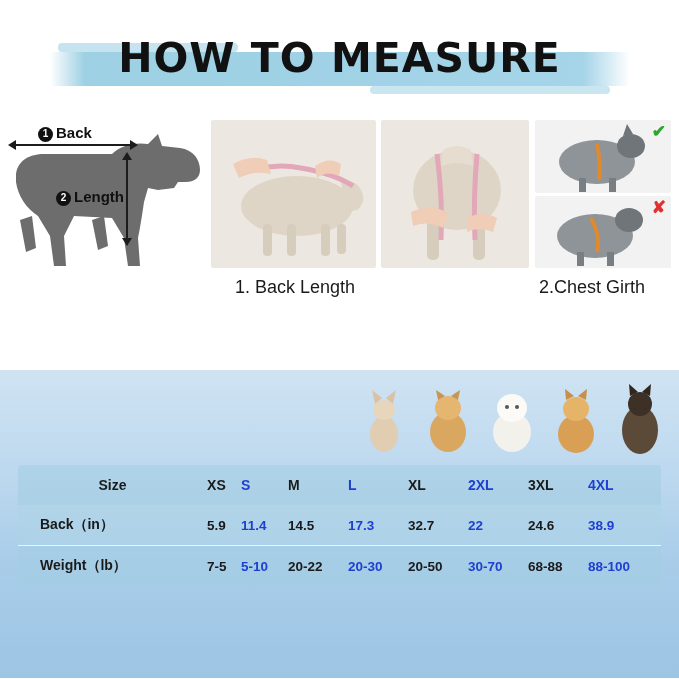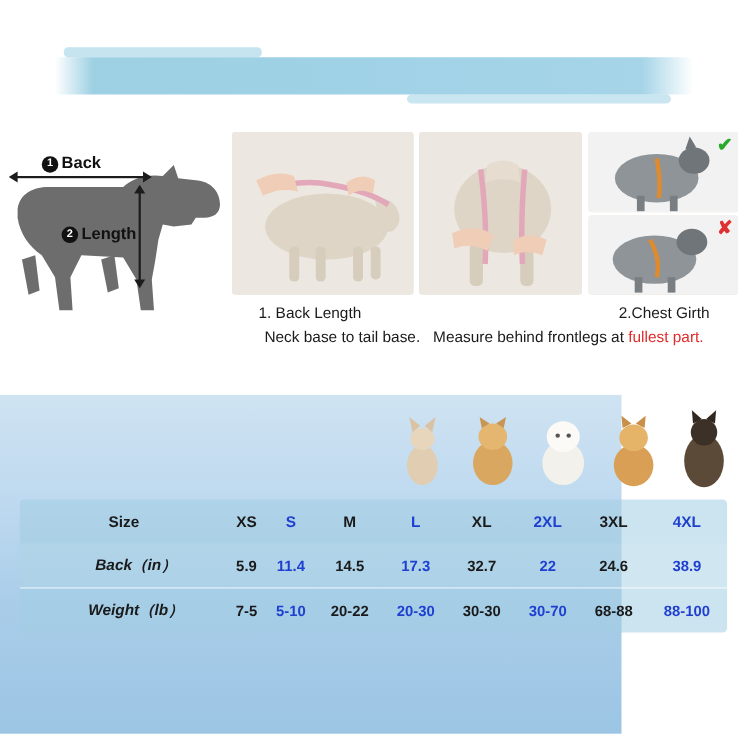--- a/index.html
+++ b/index.html
@@ -64,21 +64,21 @@
   .top-panel {
     position: relative;
     height: 260px;
     padding: 0 14px;
     box-sizing: border-box;
   }
 
   .silhouette-box {
     position: absolute;
     left: 8px;
-    top: 20px;
+    top: 4px;
     width: 200px;
     height: 160px;
   }
   .arrow-back {
     position: absolute;
     left: 6px;
     top: 28px;
     width: 118px;
     height: 2px;
     background: #1c1c1c;
@@ -166,22 +166,22 @@
     z-index: 4;
   }
   .tick-ok { right: 5px; top: 1px; color: #2aa82a; }
   .tick-no { right: 5px; top: 1px; color: #e03030; }
 
   .caption-row {
     position: absolute;
     left: 211px;
     top: 162px;
     width: 458px;
-    text-align: center;
-    font-size: 14px;
+    text-align: right;
+    font-size: 18px;
     color: #1a1a1a;
     line-height: 1.45;
   }
   .cap-line1 { display: flex; justify-content: space-between; padding: 0 24px; }
   .cap-line2 { margin-top: 2px; }
   .hl-red { color: #e02b2b; }
 
   
   .note-block {
     position: relative;
@@ -213,22 +213,22 @@
     border-radius: 50%;
     font-size: 10px;
     margin-right: 8px;
     vertical-align: 1px;
   }
   .hl-orange { color: #e07b25; }
 
   
   .bottom {
     position: absolute;
-    left: 0; bottom: 12px;
-    width: 565px;
+    left: 0; bottom: 1px;
+    width: 679px;
     height: 308px;
     background: linear-gradient(180deg, #cfe3f2 0%, #bcd8ef 35%, #a9cde9 62%, #9cc5e4 100%);
   }
   .dog-strip {
     position: absolute;
     left: 355px;
     top: 8px;
     width: 320px;
     height: 78px;
     display: flex;
@@ -249,37 +249,38 @@
   }
   table {
     width: 100%;
     border-collapse: collapse;
     font-size: 13.5px;
     color: #1a1a1a;
   }
   th, td {
     padding: 0;
     height: 40px;
-    text-align: center;
+    text-align: left;
     font-weight: bold;
     border-bottom: 1px solid rgba(255,255,255,0.75);
   }
   tr:last-child th, tr:last-child td { border-bottom: none; }
   thead th { font-size: 14px; }
-  tbody th { text-align: center; padding-left: 22px; font-size: 14px; font-style: italic; }
+  tbody th { text-align: left; padding-left: 22px; font-size: 14px; }
   thead th:first-child { text-align: center; }
   .c-blue { color: #1f3fd0; }
   .c-dark { color: #1a1a1a; }
   table tbody tr:nth-child(odd) { background: rgba(255,255,255,0.08); }
 </style>
 </head>
 <body>
 
 <div class="title-band">
   <div class="title-brush"></div>
+  <div class="main-title">HOW TO MEASURE</div>
 </div>
 
 <div class="top-panel">
 
   <div class="silhouette-box">
     <svg class="dog-svg" width="200" height="160" viewBox="0 0 200 160">
       <path fill="#6d6d6d" d="M8 58 C10 44 22 38 36 38 L104 38 C112 30 126 26 140 28 L150 18 L154 30 L172 32 C186 34 192 44 192 54 C192 62 186 66 178 66 L170 66 L166 72 L150 74 L140 72 L136 86 C134 100 132 112 130 122 L132 150 L120 150 L116 122 L104 102 L66 100 L56 120 L58 150 L46 150 L42 120 L30 100 C18 92 10 80 8 66 Z"></path>
       <path fill="#6d6d6d" d="M24 100 L28 132 L18 136 L12 104 Z"></path>
       <path fill="#6d6d6d" d="M96 100 L100 130 L90 134 L84 104 Z"></path>
     </svg>
@@ -346,25 +347,20 @@
       <rect x="72" y="56" width="7" height="14" fill="#787e82"></rect>
       <path d="M56 22 q10 18 6 34" stroke="#e08a2e" stroke-width="4" fill="none"></path>
     </svg>
     <div class="tick-no">✘</div>
   </div>
 
   <div class="caption-row">
     <div class="cap-line1">
       <span>1. Back Length</span>
       <span>2.Chest Girth</span>
-    </div>
-    <div class="cap-line2">
-      <span>Neck base to tail base.</span>
-      &nbsp;
-      <span>Measure behind frontlegs at </span><span class="hl-red">fullest part.</span>
     </div>
   </div>
 </div>
 
 <div class="note-block">
   <div class="note-label">Note：</div>
   <div class="note-item note-1">
     <span class="circ-sm">①</span><span>Please choose the </span><span class="hl-orange">larger size</span><span> if between sizes or for thick fur.</span>
   </div>
   <div class="note-item note-2">
@@ -443,21 +439,21 @@
           <td class="c-blue">22</td>
           <td class="c-dark">24.6</td>
           <td class="c-blue">38.9</td>
         </tr>
         <tr>
           <th>Weight（lb）</th>
           <td class="c-dark">7-5</td>
           <td class="c-blue">5-10</td>
           <td class="c-dark">20-22</td>
           <td class="c-blue">20-30</td>
-          <td class="c-dark">30-30</td>
+          <td class="c-dark">20-50</td>
           <td class="c-blue">30-70</td>
           <td class="c-dark">68-88</td>
           <td class="c-blue">88-100</td>
         </tr>
       </tbody>
     </table>
   </div>
 </div>
 
 </body></html>

